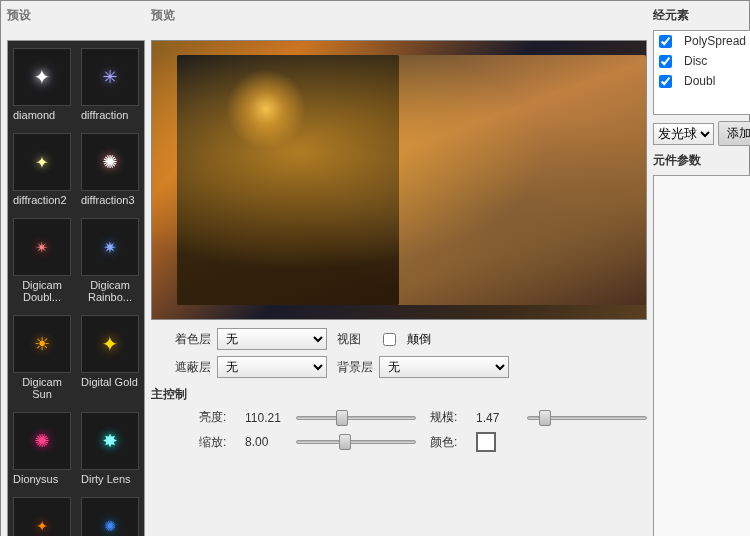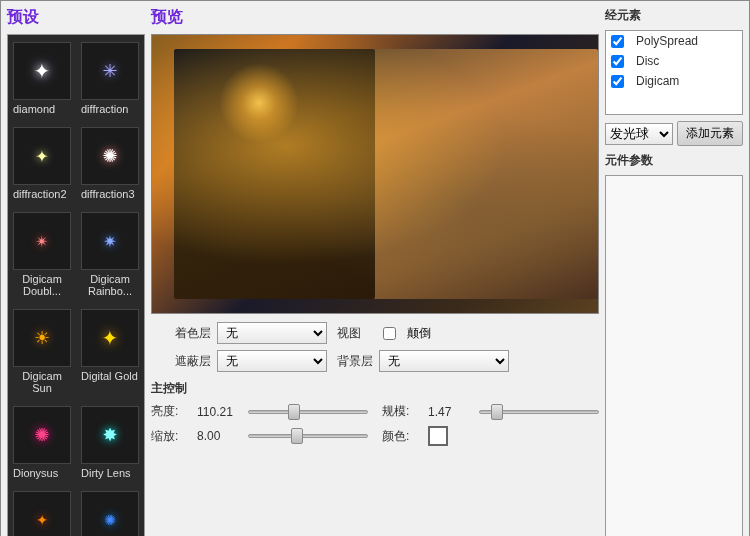--- a/index.html
+++ b/index.html
@@ -47,24 +47,24 @@
     }
 
     
     .left-panel {
       width: 185px;
       display: flex;
       flex-direction: column;
       gap: 4px;
     }
     .section-label {
-      font-size: 16px;
-      color: #6d28d9;
+      font-size: 12px;
+      color: #737373;
       font-weight: bold;
-      margin-bottom: 2px;
+      margin-bottom: 12px;
     }
     .preset-grid-container {
       border: 1px solid #999;
       background: #2a2a2a;
       flex: 1;
       overflow-y: auto;
       overflow-x: hidden;
       position: relative;
     }
     .preset-grid {
@@ -177,21 +177,21 @@
       font-size: 12px;
       font-weight: bold;
       color: #333;
       margin-top: 2px;
     }
     .slider-row {
       display: flex;
       align-items: center;
       gap: 6px;
     }
-    .slider-label { min-width: 40px; font-size: 12px; color: #333; }
+    .slider-label { min-width: 40px; font-size: 12px; color: #333; margin-left: 48px; }
     .slider-val { min-width: 45px; font-size: 12px; color: #333; }
     input[type="range"] {
       -webkit-appearance: none;
       height: 4px;
       background: linear-gradient(to bottom, #aaa, #ddd);
       border: 1px solid #999;
       border-radius: 2px;
       outline: none;
     }
     input[type="range"]::-webkit-slider-thumb {
@@ -489,21 +489,21 @@
           <div class="element-item">
             <input type="checkbox" checked="" style="">
             <span>PolySpread</span>
           </div>
           <div class="element-item">
             <input type="checkbox" checked="" style="">
             <span>Disc</span>
           </div>
           <div class="element-item">
             <input type="checkbox" checked="" style="">
-            <span>Digicam</span>
+            <span>Doubl</span>
           </div>
 
         </div>
       </div>
 
       <div class="add-row">
         <select class="dropdown-add">
           <option>发光球</option>
         </select>
         <button class="btn-add">添加元素</button>

